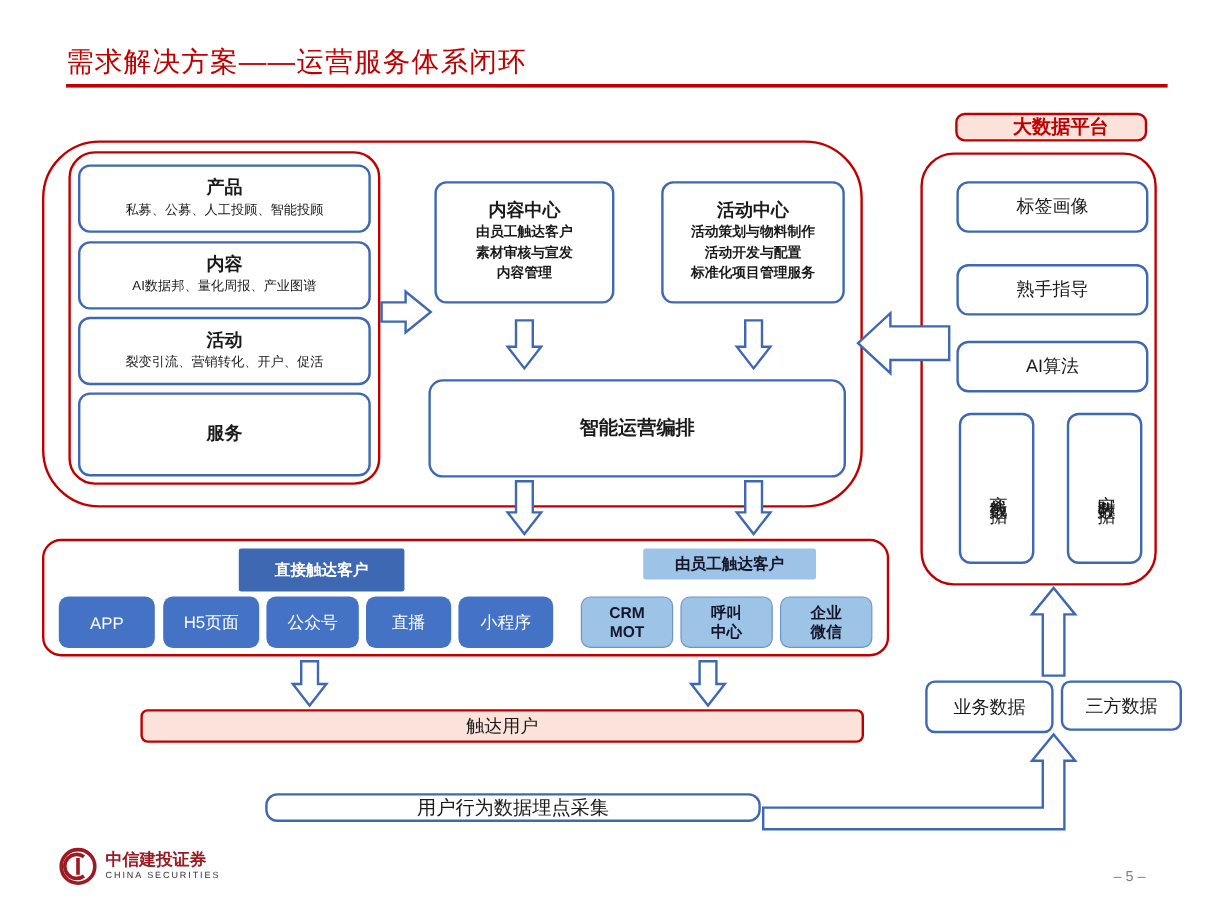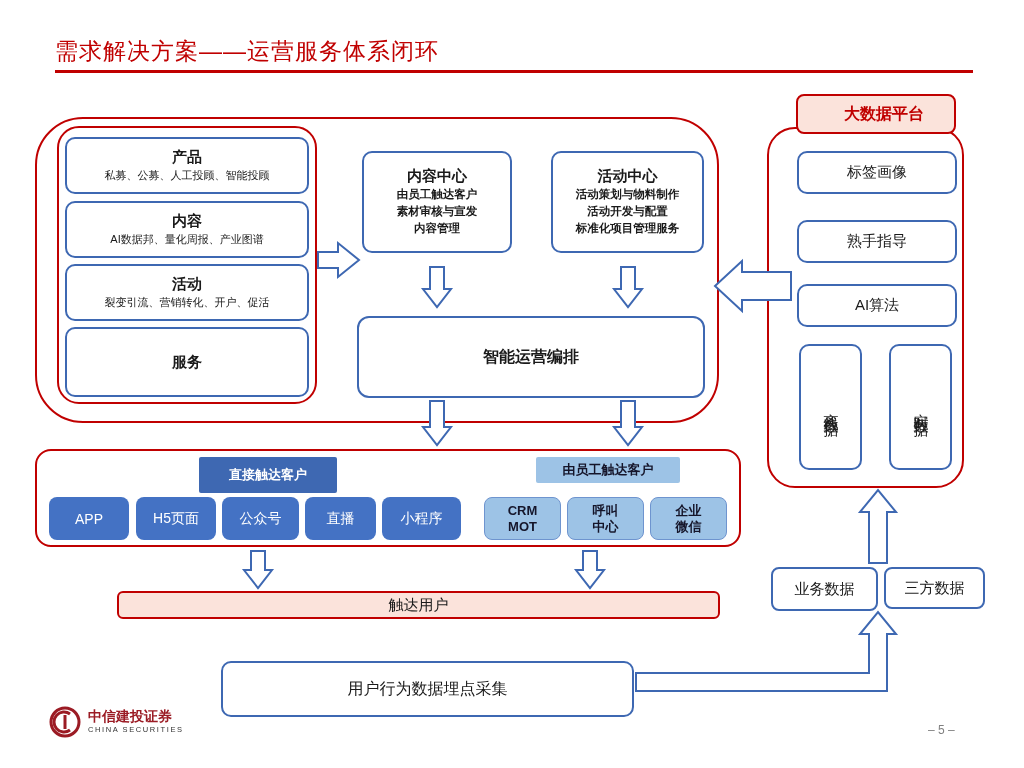--- a/index.html
+++ b/index.html
@@ -81,21 +81,21 @@
   <div class="center-line">活动策划与物料制作</div>
   <div class="center-line">活动开发与配置</div>
   <div class="center-line">标准化项目管理服务</div>
 </div>
 
 <div class="abs bluebox" style="left:357px;top:316px;width:348px;height:82px;border-radius:12px;">
   <div class="orch">智能运营编排</div>
 </div>
 
 <div class="abs rc-red" style="left:767px;top:127px;width:197px;height:361px;border-radius:28px;"></div>
-<div class="abs pinkbox" style="left:796px;top:94px;width:160px;height:40px;padding-left:16px;">
+<div class="abs pinkbox" style="left:796px;top:94px;width:160px;height:24px;padding-left:16px;">
   <span class="bigdata-title">大数据平台</span>
 </div>
 <div class="abs bluebox" style="left:797px;top:151px;width:160px;height:43px;">
   <span class="module">标签画像</span>
 </div>
 <div class="abs bluebox" style="left:797px;top:220px;width:160px;height:43px;">
   <span class="module">熟手指导</span>
 </div>
 <div class="abs bluebox" style="left:797px;top:284px;width:160px;height:43px;">
   <span class="module">AI算法</span>
@@ -121,21 +121,21 @@
 MOT</div>
 <div class="abs chs" style="left:567px;top:497px;width:77px;height:43px;">呼叫
 中心</div>
 <div class="abs chs" style="left:650px;top:497px;width:77px;height:43px;">企业
 微信</div>
 
 <div class="abs pinkbox" style="left:117px;top:591px;width:603px;height:28px;border-radius:6px;">
   <span class="reach">触达用户</span>
 </div>
 
-<div class="abs bluebox" style="left:221px;top:661px;width:413px;height:56px;text-align:center;">
+<div class="abs bluebox" style="left:221px;top:661px;width:413px;height:24px;text-align:center;">
   <span class="collect">用户行为数据埋点采集</span>
 </div>
 
 <div class="abs bluebox" style="left:771px;top:567px;width:107px;height:44px;border-radius:8px;">
   <span class="src">业务数据</span>
 </div>
 <div class="abs bluebox" style="left:884px;top:567px;width:101px;height:42px;border-radius:8px;">
   <span class="src">三方数据</span>
 </div>
 

